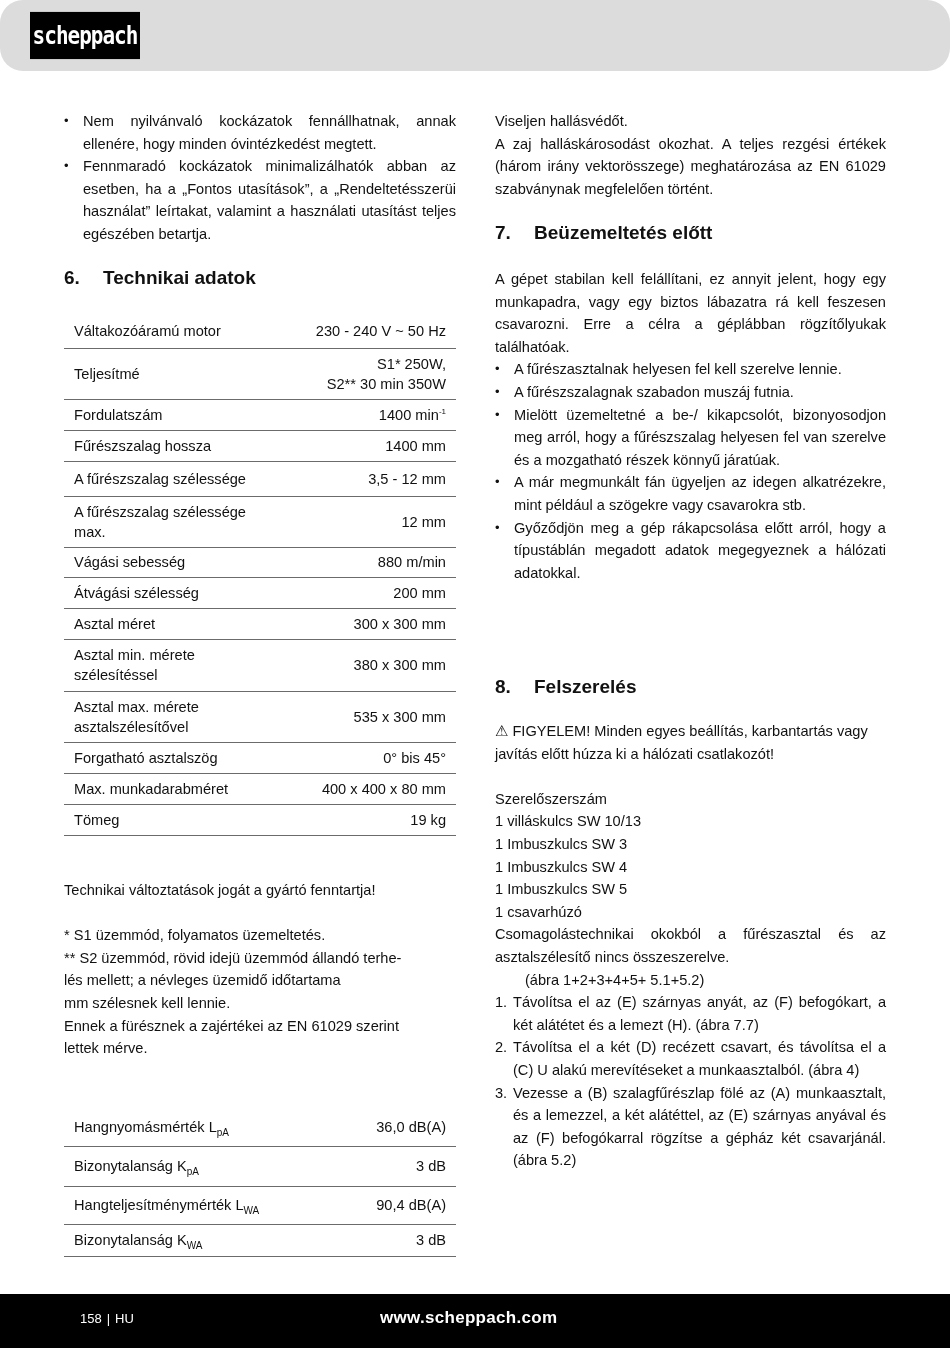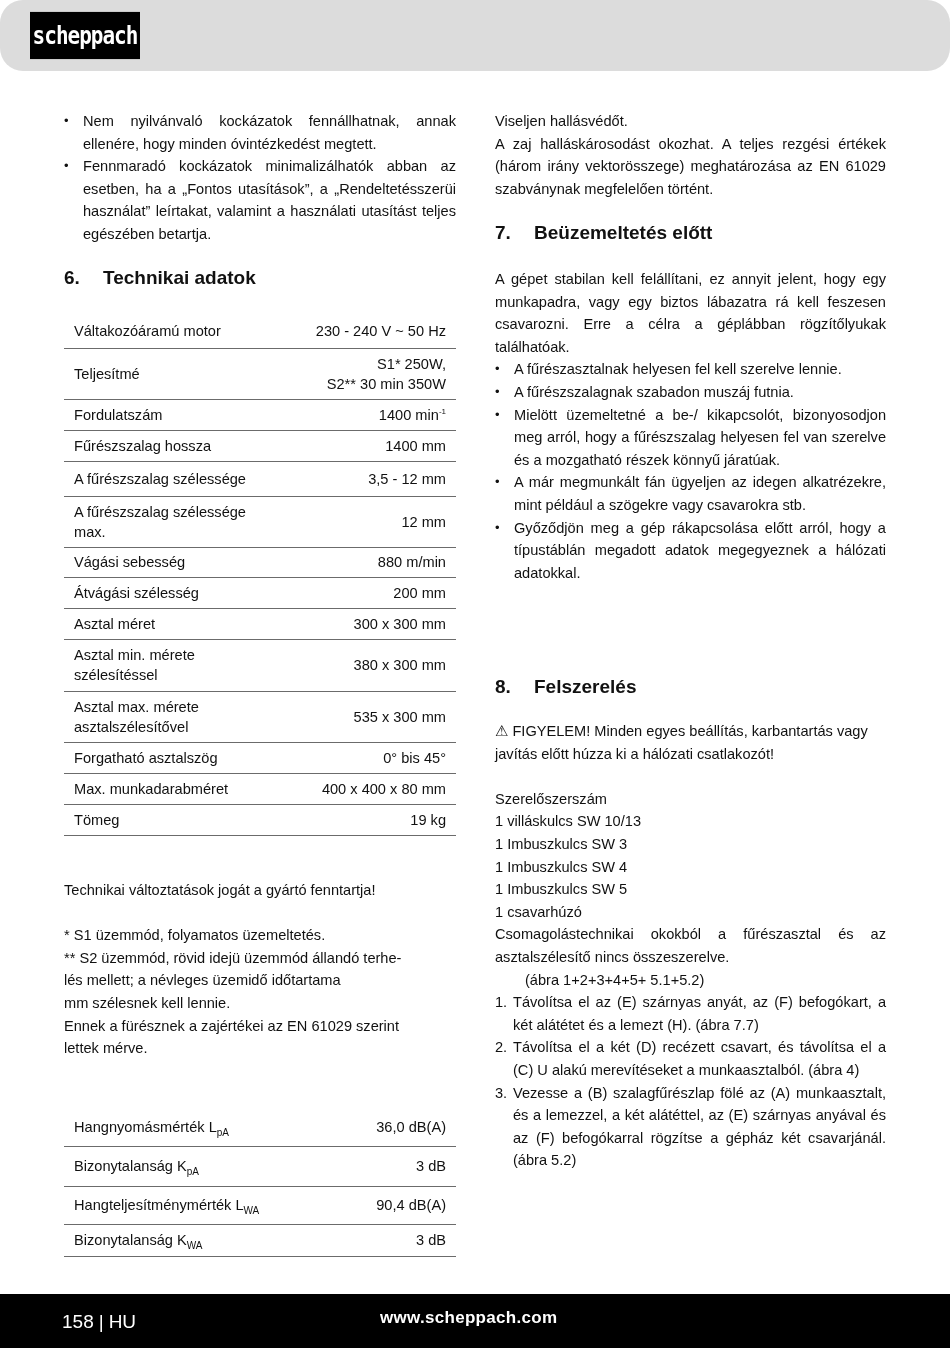--- a/index.html
+++ b/index.html
@@ -53,21 +53,21 @@
 
   .bold { font-weight: normal; }
   .numlist { list-style: none; padding: 0; }
   .numlist li { position: relative; padding-left: 18px; line-height: 22.6px; text-align: justify; }
   .numlist li .n { position: absolute; left: 0; top: 0; }
 
   .footer {
     position: absolute; left: 0; top: 1294px; width: 950px; height: 54px;
     background: #000; color: #fff;
   }
-  .footer .page { position: absolute; left: 62px; top: 17px; font-size: 19px; text-align: center; }
+  .footer .page { position: absolute; left: 80px; top: 17px; font-size: 13px; text-align: center; }
   .footer .page .sep { margin: 0 5px; }
   .footer .url { position: absolute; left: 380px; top: 14px; font-size: 17px; font-weight: bold; letter-spacing: 0.3px; }
   .warn-icon { font-size: 15px; margin-right: 4px; }
 </style>
 </head>
 <body>
 
 <div class="header-band">
   <div class="logo">scheppach</div>
 </div>

